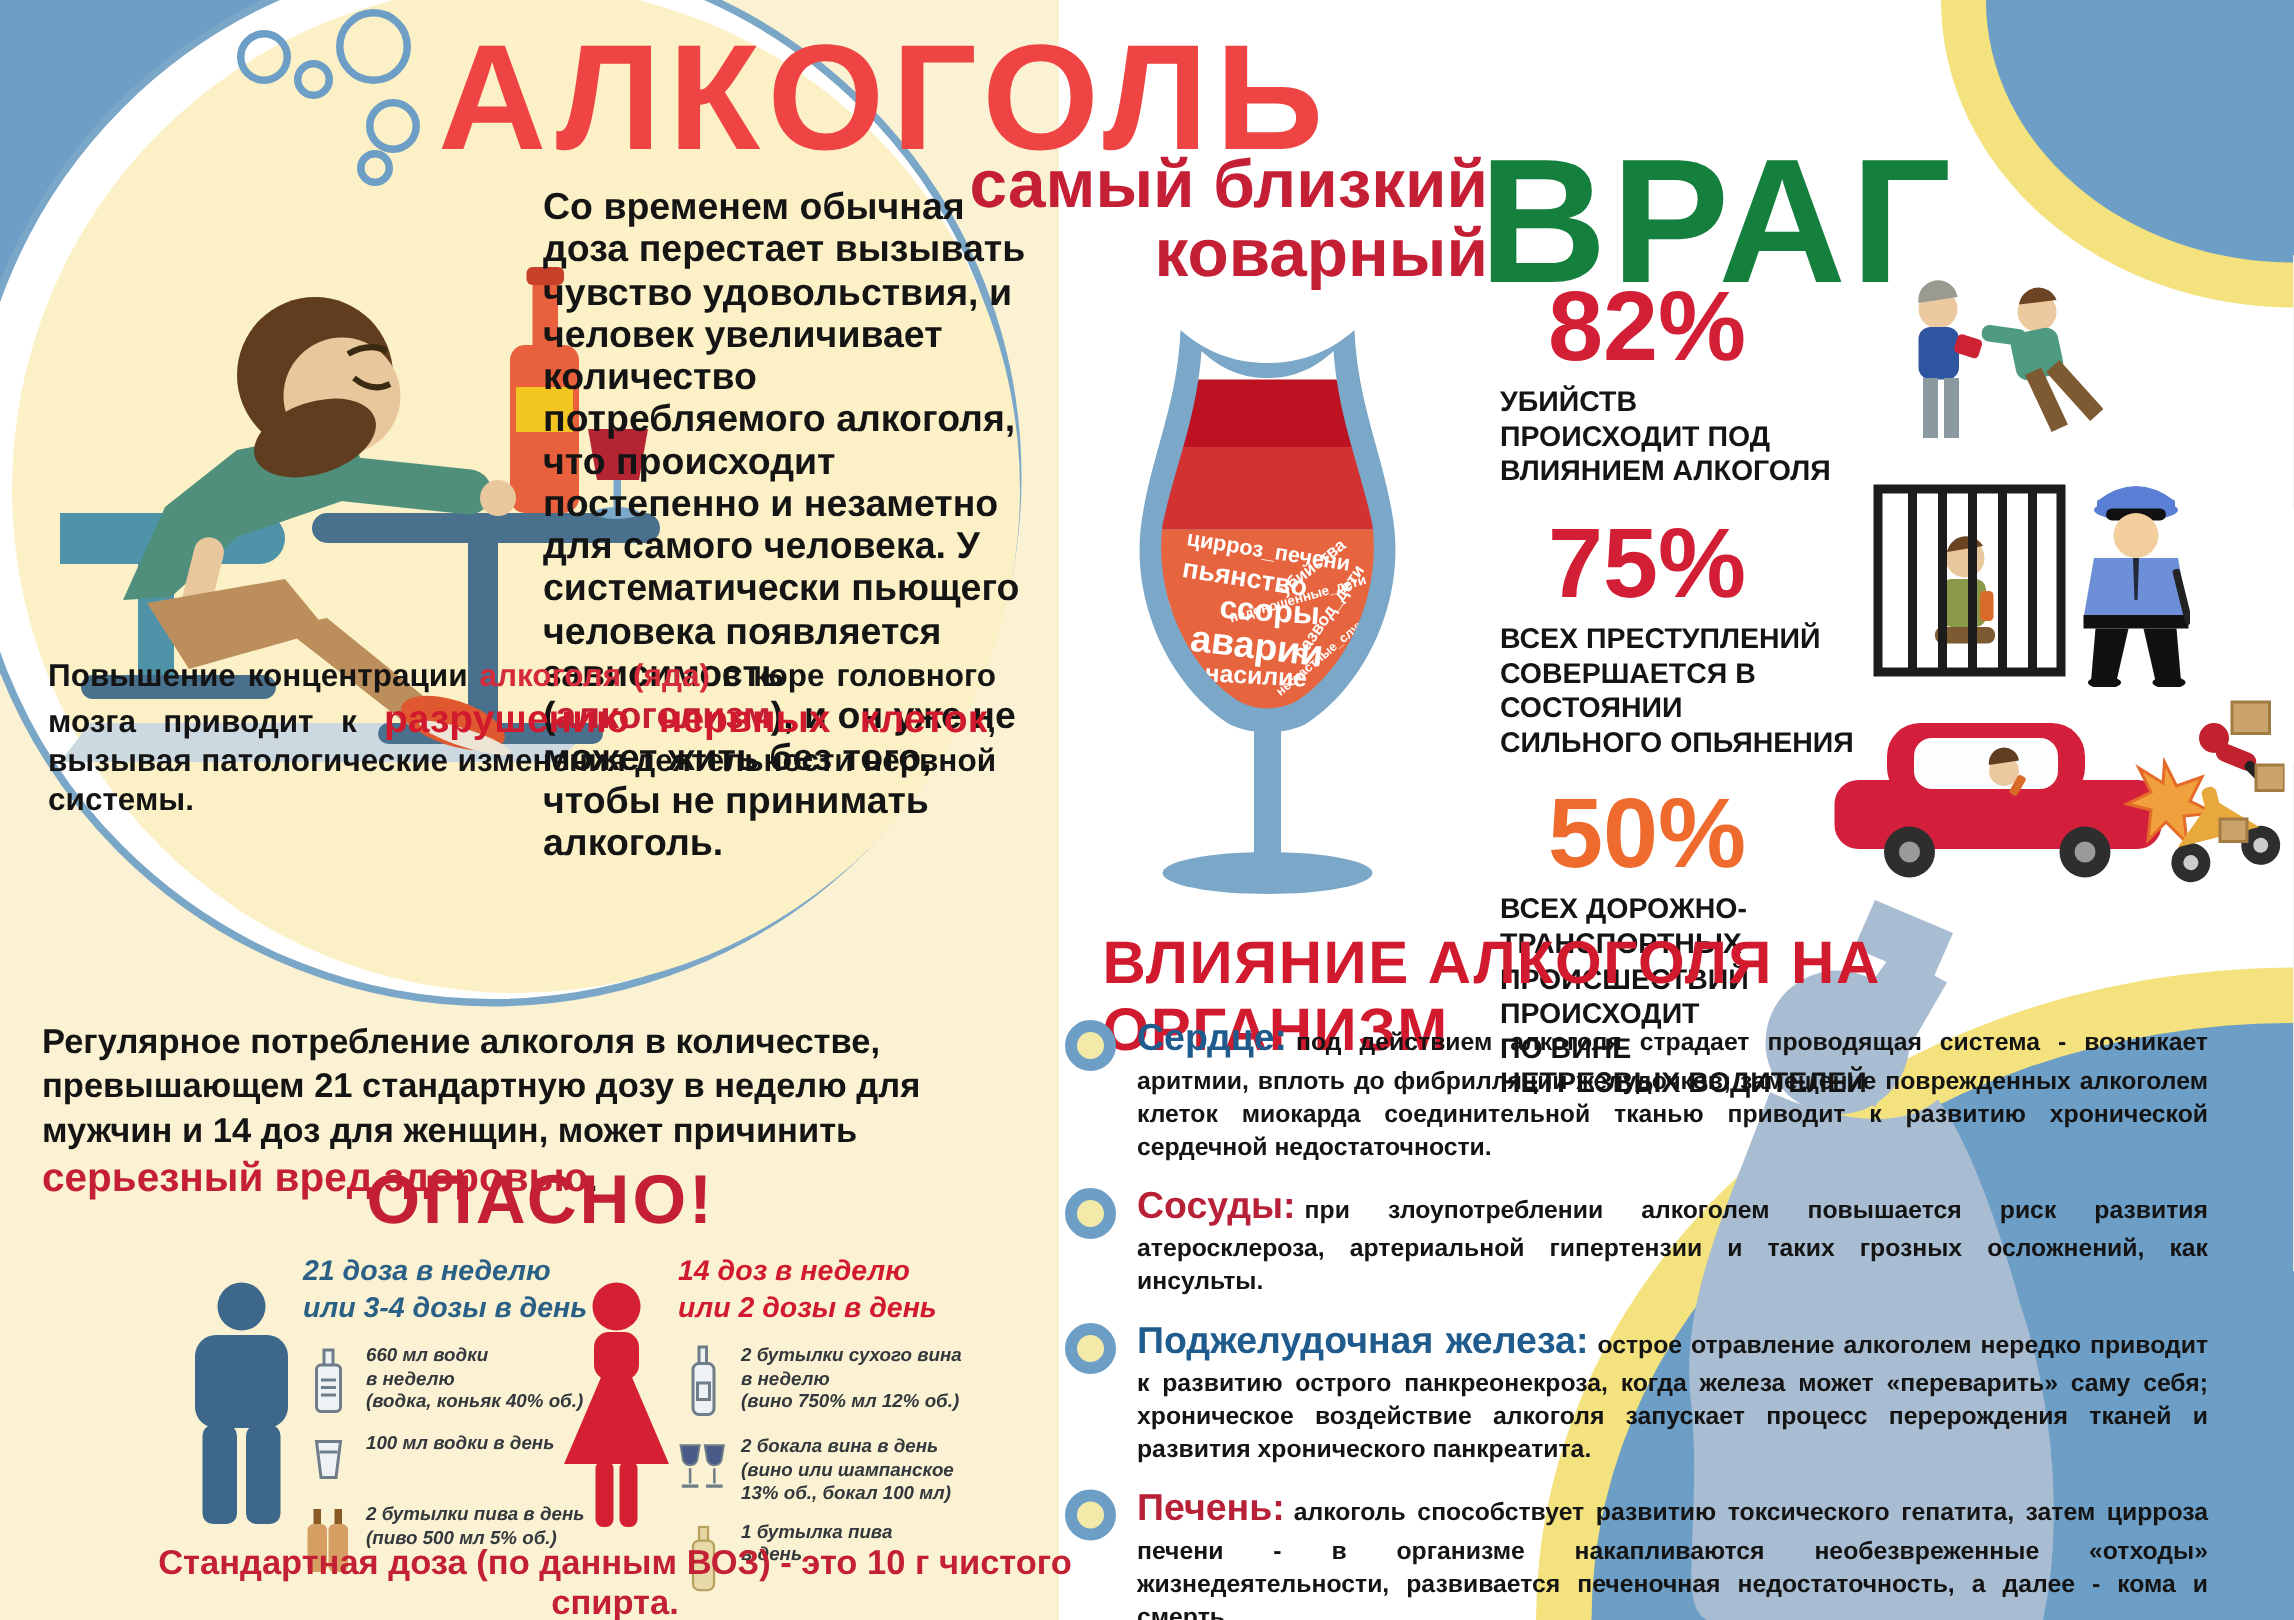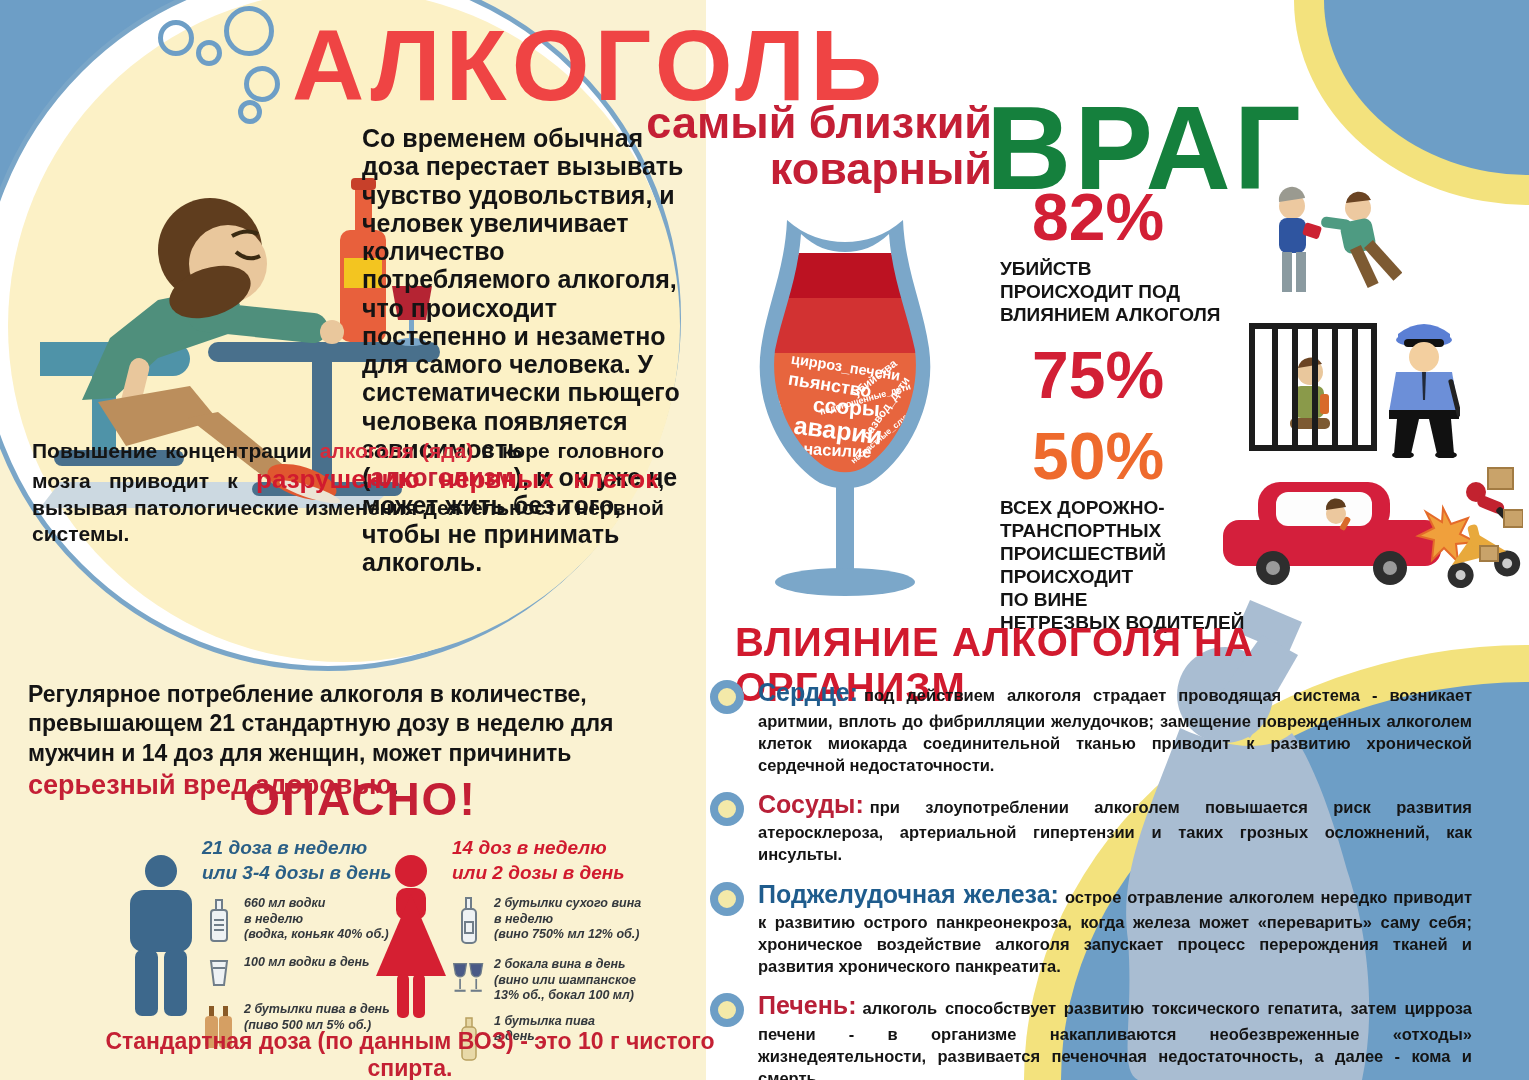--- a/index.html
+++ b/index.html
@@ -168,20 +168,24 @@
 
   <div class="stats">
     <div class="stat">
       <div class="stat-value">82%</div>
       <div class="stat-label">УБИЙСТВ
 ПРОИСХОДИТ ПОД
 ВЛИЯНИЕМ АЛКОГОЛЯ</div>
     </div>
     <div class="stat">
       <div class="stat-value">75%</div>
+      <div class="stat-label">ВСЕХ ПРЕСТУПЛЕНИЙ
+СОВЕРШАЕТСЯ В
+СОСТОЯНИИ
+СИЛЬНОГО ОПЬЯНЕНИЯ</div>
     </div>
     <div class="stat stat--orange">
       <div class="stat-value">50%</div>
       <div class="stat-label">ВСЕХ ДОРОЖНО-ТРАНСПОРТНЫХ
 ПРОИСШЕСТВИЙ ПРОИСХОДИТ
 ПО ВИНЕ
 НЕТРЕЗВЫХ ВОДИТЕЛЕЙ</div>
     </div>
   </div>
 

